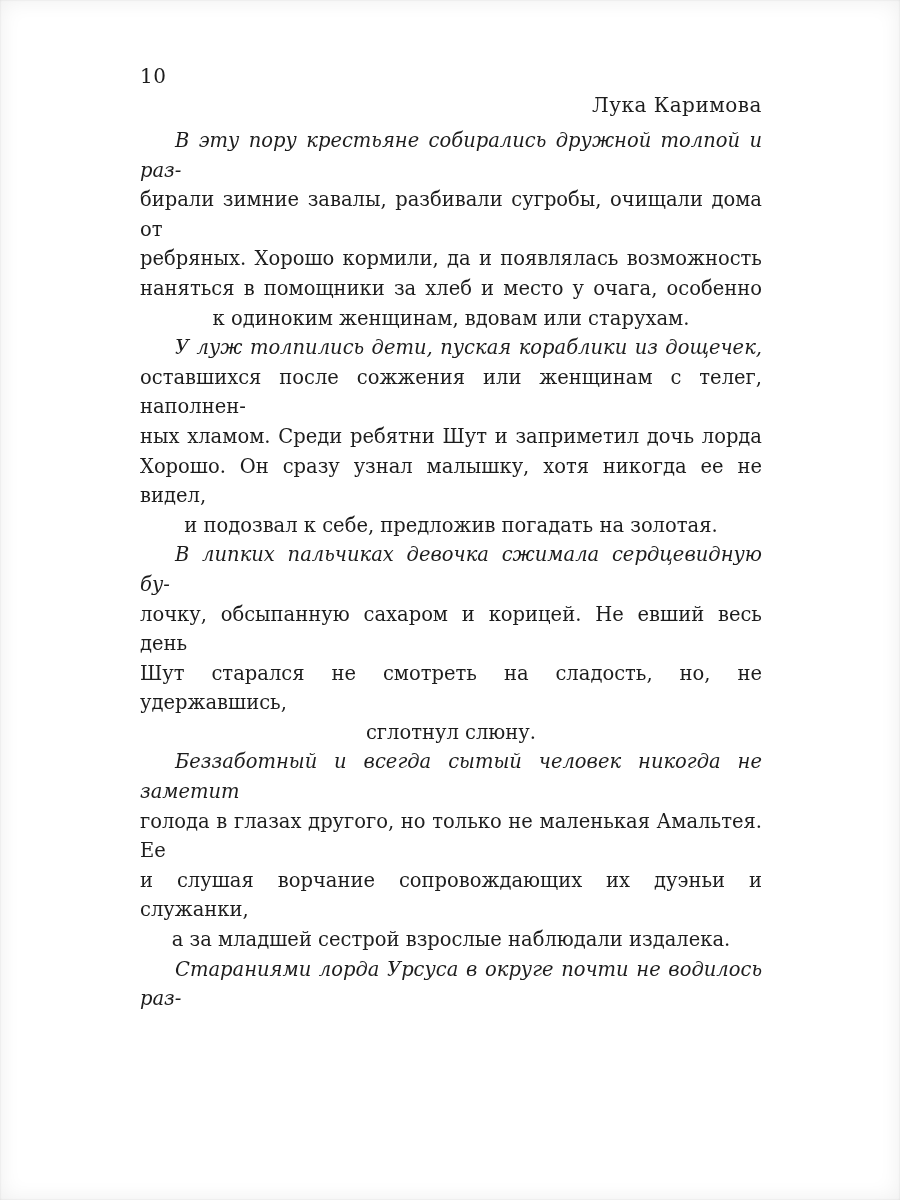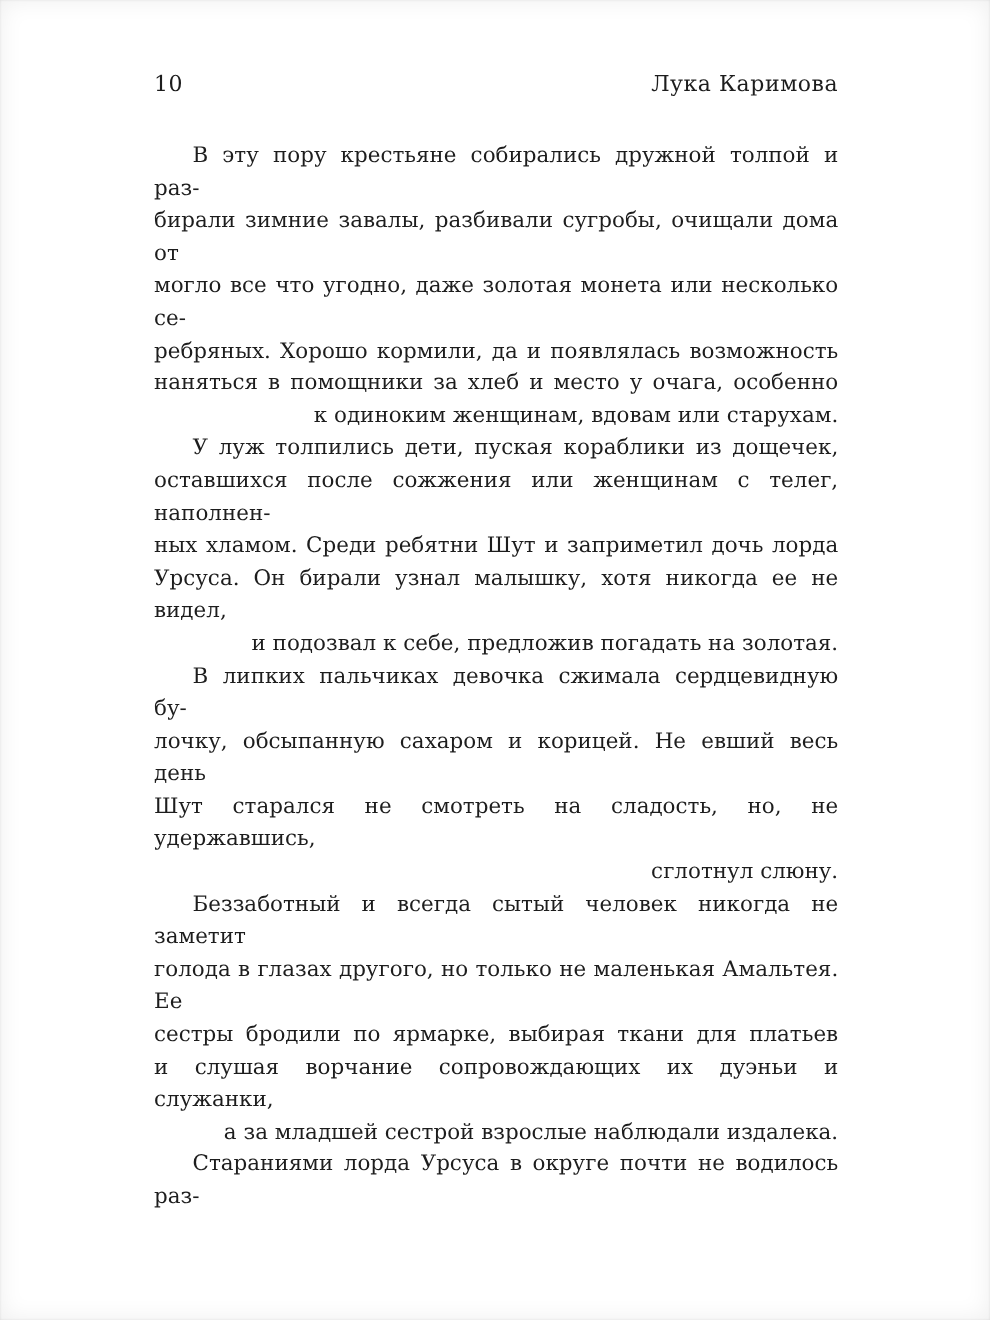--- a/index.html
+++ b/index.html
@@ -25,79 +25,79 @@
     display: flex;
     justify-content: space-between;
     align-items: flex-start;
     font-size: 20px;
   }
   .page-number {
     letter-spacing: 0.5px;
   }
   .author-name {
     letter-spacing: 0.5px;
+    margin-top: 29px;
   }
   .text-block {
     position: absolute;
     top: 126px;
     left: 140px;
     width: 622px;
     font-size: 19.5px;
     line-height: 29.6px;
   }
   .paragraph {
     margin: 0;
     padding: 0;
   }
   .line {
-    text-align: right;
+    text-align: center;
     white-space: normal;
   }
   .line.j {
     text-align: justify;
     text-align-last: justify;
   }
   .line.indent {
     text-indent: 35px;
+    font-style: italic;
   }
 </style>
 </head>
 <body>
 
 <div class="book-page">
   <div class="page-header">
     <span class="page-number">10</span>
     <span class="author-name">Лука Каримова</span>
   </div>
   <div class="text-block">
       <div class="paragraph">
         <div class="line j indent">В эту пору крестьяне собирались дружной толпой и раз-</div>
         <div class="line j">бирали зимние завалы, разбивали сугробы, очищали дома от</div>
-        <div class="line j">могло все что угодно, даже золотая монета или несколько се-</div>
         <div class="line j">ребряных. Хорошо кормили, да и появлялась возможность</div>
         <div class="line j">наняться в помощники за хлеб и место у очага, особенно</div>
         <div class="line">к одиноким женщинам, вдовам или старухам.</div>
       </div>
       <div class="paragraph">
         <div class="line j indent">У луж толпились дети, пуская кораблики из дощечек,</div>
         <div class="line j">оставшихся после сожжения или женщинам с телег, наполнен-</div>
         <div class="line j">ных хламом. Среди ребятни Шут и заприметил дочь лорда</div>
-        <div class="line j">Урсуса. Он бирали узнал малышку, хотя никогда ее не видел,</div>
+        <div class="line j">Хорошо. Он сразу узнал малышку, хотя никогда ее не видел,</div>
         <div class="line">и подозвал к себе, предложив погадать на золотая.</div>
       </div>
       <div class="paragraph">
         <div class="line j indent">В липких пальчиках девочка сжимала сердцевидную бу-</div>
         <div class="line j">лочку, обсыпанную сахаром и корицей. Не евший весь день</div>
         <div class="line j">Шут старался не смотреть на сладость, но, не удержавшись,</div>
         <div class="line">сглотнул слюну.</div>
       </div>
       <div class="paragraph">
         <div class="line j indent">Беззаботный и всегда сытый человек никогда не заметит</div>
         <div class="line j">голода в глазах другого, но только не маленькая Амальтея. Ее</div>
-        <div class="line j">сестры бродили по ярмарке, выбирая ткани для платьев</div>
         <div class="line j">и слушая ворчание сопровождающих их дуэньи и служанки,</div>
         <div class="line">а за младшей сестрой взрослые наблюдали издалека.</div>
       </div>
       <div class="paragraph">
         <div class="line j indent">Стараниями лорда Урсуса в округе почти не водилось раз-</div>
       </div>
     </div>
 </div>
 
 </body></html>

